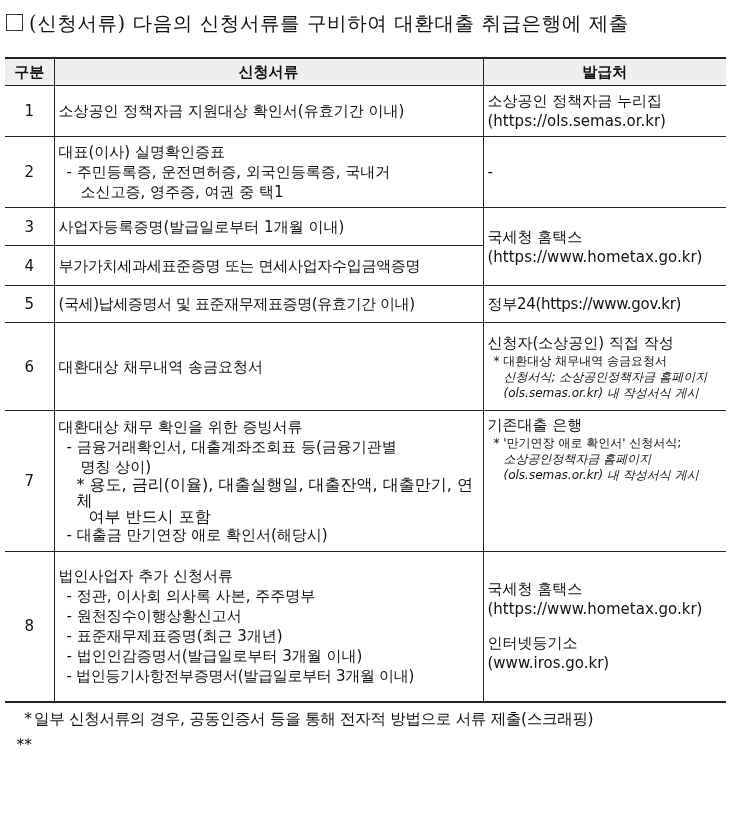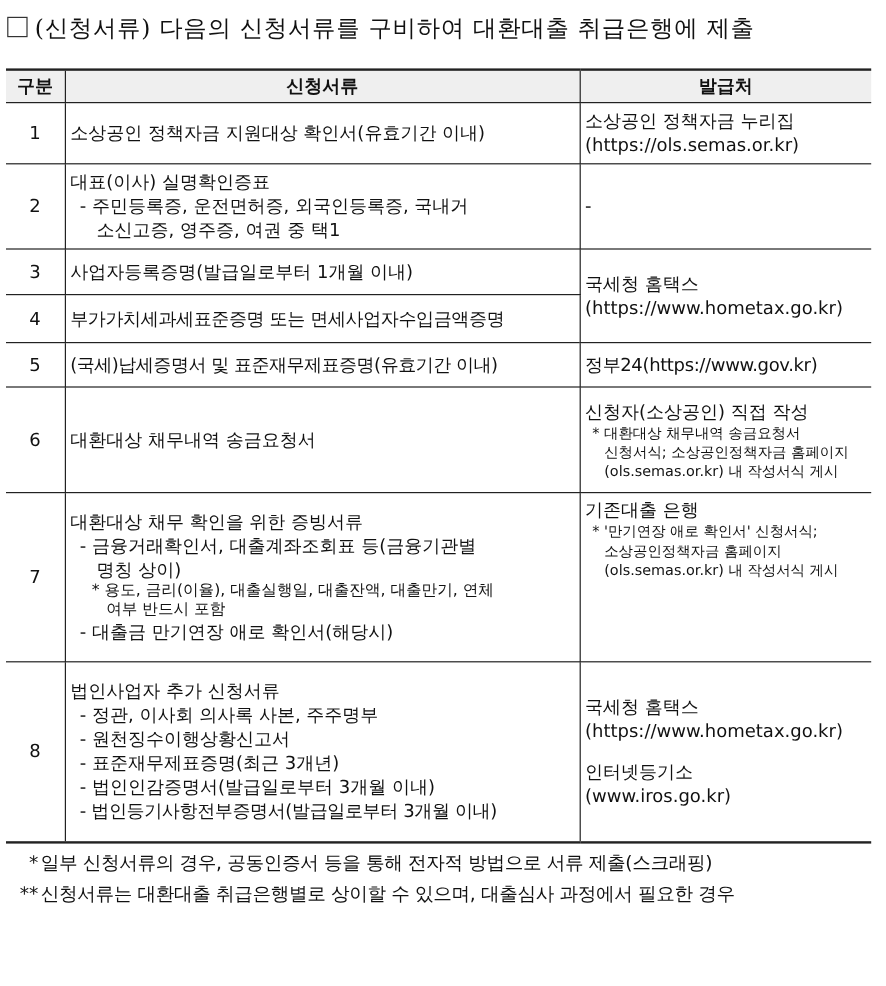--- a/index.html
+++ b/index.html
@@ -16,22 +16,22 @@
   table.docs tr:first-child th { border-top:2px solid #222;margin-left:44px; }
   table.docs tr.last td { border-bottom:2px solid #222; }
   table.docs th:first-child, table.docs td:first-child { border-left:none; }
   table.docs th:last-child, table.docs td:last-child { border-right:none; }
   table.docs th { background:#efefef; font-weight:bold; height:26px; font-size:15px; }
   td.num { text-align:center; }
   td.doc, td.issuer { text-align:left; }
   .sub { padding-left:8px; }
   .sub2 { padding-left:22px; }
   .note { font-size:12px; line-height:16px; padding-left:6px; }
-  .note2 { font-size:13px; line-height:16px; padding-left:18px; }
-  .noteind { font-size:12px; line-height:16px; padding-left:16px; }
+  .note2 { font-size:16px; line-height:16px; padding-left:18px; }
+  .noteind { font-size:12px; line-height:16px; padding-left:16px;font-style:italic; }
   .center { text-align:center; }
   .gap { height:14px; }
   .foot { position:absolute; left:10px; top:706px; width:720px; font-size:15.5px; line-height:26px; }
   .foot .fl { position:relative; padding-left:24px; }
   .foot .fl .mk { position:absolute; left:0; top:0; width:22px; text-align:right; }
 </style>
 </head>
 <body>
 
 <div class="title">
@@ -154,15 +154,14 @@
 </tbody>
   </table>
 
 <div class="foot">
   <div class="fl">
     <span class="mk">*</span>
     <div style="letter-spacing:-0.3px">일부 신청서류의 경우, 공동인증서 등을 통해 전자적 방법으로 서류 제출(스크래핑)</div>
   </div>
   <div class="fl">
     <span class="mk">**</span>
-    <div style="letter-spacing:-0.3px">신청서류는 대환대출 취급은행별로 상이할 수 있으며, 대출심사 과정에서 필요한 경우</div>
   </div>
 </div>
 
 </body></html>

